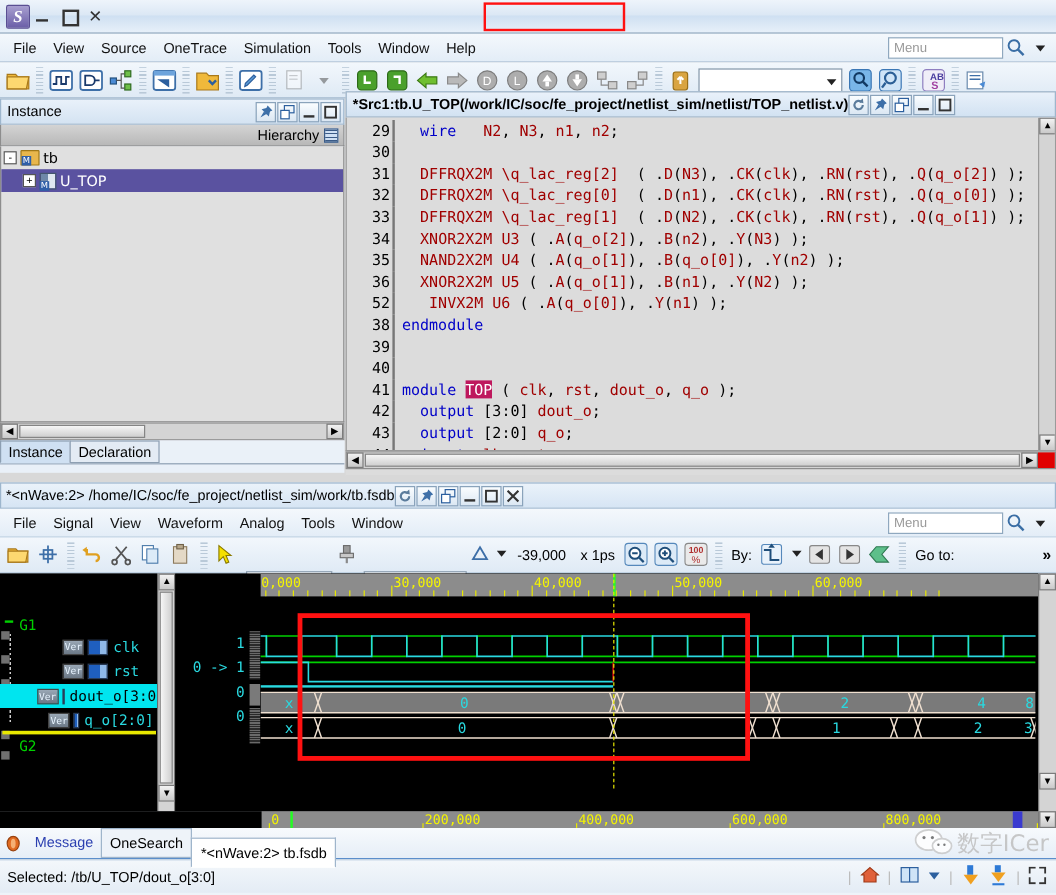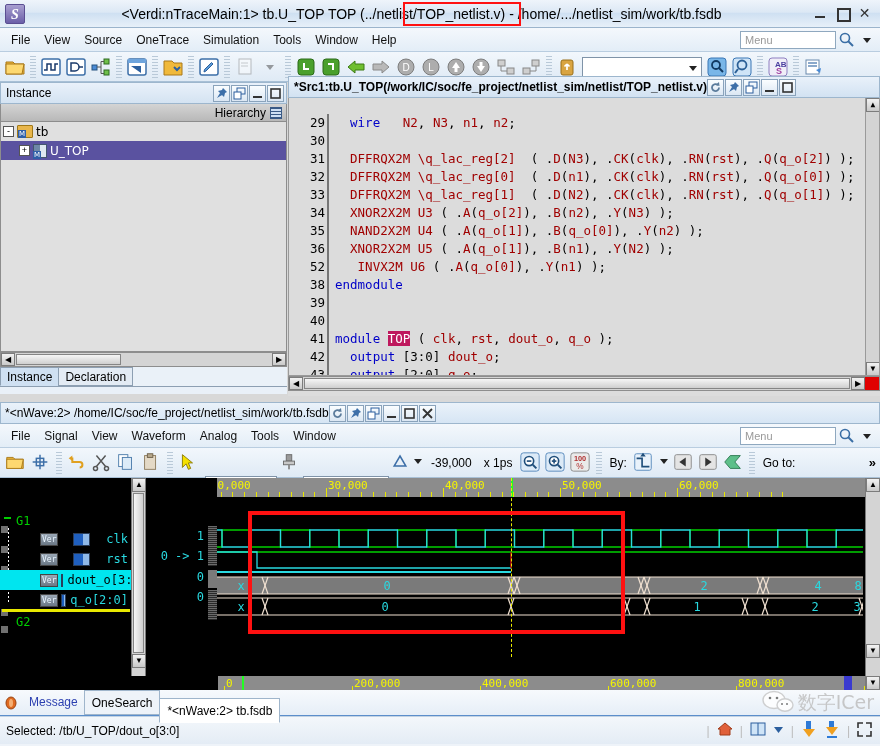--- a/index.html
+++ b/index.html
@@ -144,21 +144,21 @@
 
   
   #wave-body { position: relative; height: 198px; background: #000; display: flex; }
   .wv-names { width: 131px; height: 198px; background:#000; position: relative; overflow: hidden; }
   .wv-vsb { width: 15px; background:#d4d4d4; border-left:1px solid #7a7a7a; border-right:1px solid #7a7a7a; }
   .wv-vals { width: 62px; background:#000; position: relative; }
   .wv-tinysb { width: 9px; background:#000; position: relative; }
   .wv-canvas { flex:1; position: relative; background:#000; overflow:hidden; }
   .wv-rightsb { width: 15px; background:#d4d4d4; border-left:1px solid #7a7a7a; }
 
-  .sig-row { position:absolute; left:0; right:0; height:20px; display:flex; align-items:center; justify-content:space-between;
+  .sig-row { position:absolute; left:0; right:0; height:20px; display:flex; align-items:center; justify-content:center;
      font-family:"DejaVu Sans Mono", monospace; font-size:12px; color:#29d9e0; padding-right:3px; white-space:nowrap;padding-left:40px; }
   .grp-lbl { position:absolute; font-family:"DejaVu Sans Mono", monospace; font-size:12px; color:#00d000; }
   .badge-var { background: linear-gradient(to bottom,#9aa8b6,#6b7886); border:1px solid #444; color:#e8f4ff;
      font-size:8px; padding:0 1px; font-family:"DejaVu Sans Mono",monospace; line-height:11px; height:13px; margin-right:3px; }
   .badge-bus { width:17px; height:13px; border:1px solid #2a3d5a; margin-right:4px;
      background: linear-gradient(to right,#1f5fbf 60%,#8fb8e8 60%); position:relative; }
   .badge-bus.red { background: linear-gradient(to right,#cc2222 55%,#22aa22 55%); }
 
   .val-row { position:absolute; right:4px; font-family:"DejaVu Sans Mono", monospace; font-size:12px; color:#29d9e0; }
 
@@ -179,21 +179,20 @@
   .statusbar { height:28px; display:flex; align-items:center; background:linear-gradient(to bottom,#f3f7fb,#e4ecf5);
      border-top:1px solid #c3d3e3; font-size:12px; padding-left:6px; }
 </style>
 </head>
 <body>
 
 <div id="app">
 
   <div class="titlebar">
     <div class="app-logo">S</div>
-    <div class="title-text">&lt;Verdi:nTraceMain:1&gt; tb.U_TOP TOP (../netlist/TOP_netlist.v) - /home/.../netlist_sim/work/tb.fsdb</div>
     <div class="win-btns">
       <div class="win-btn wb-min"></div>
       <div class="win-btn wb-max"></div>
       <div class="win-btn wb-close">✕</div>
     </div>
 
     <div class="redbox" style="left:403px; top:2px; width:118px; height:24px; border-width:2px;"></div>
   </div>
 
   <div class="menubar">
@@ -439,21 +438,21 @@
           <svg width="15" height="15" viewBox="0 0 15 15">
               <rect x="3" y="10" width="9" height="2" fill="#333"></rect>
             </svg></span>
         <span class="ph-btn">
           <svg width="15" height="15" viewBox="0 0 15 15">
               <rect x="3" y="3" width="9" height="9" fill="none" stroke="#333" stroke-width="1.6"></rect>
             </svg></span>
       </span>
     </div>
     <div class="code-area">
-      <div id="code-lines" style="padding-top:16px;">
+      <div id="code-lines" style="padding-top:2px;">
           <div class="code-line"><span class="lnum">29</span><span class="ctext"><span>  </span><span class="kw">wire</span><span>   </span><span class="id">N2</span><span>, </span><span class="id">N3</span><span>, </span><span class="id">n1</span><span>, </span><span class="id">n2</span><span>;</span></span></div>
           <div class="code-line"><span class="lnum">30</span><span class="ctext"><span></span></span></div>
           <div class="code-line"><span class="lnum">31</span><span class="ctext"><span>  </span><span class="id">DFFRQX2M</span><span> </span><span class="id">\q_lac_reg[2]</span><span>  ( .</span><span class="id">D</span><span>(</span><span class="id">N3</span><span>), .</span><span class="id">CK</span><span>(</span><span class="id">clk</span><span>), .</span><span class="id">RN</span><span>(</span><span class="id">rst</span><span>), .</span><span class="id">Q</span><span>(</span><span class="id">q_o[2]</span><span>) );</span></span></div>
           <div class="code-line"><span class="lnum">32</span><span class="ctext"><span>  </span><span class="id">DFFRQX2M</span><span> </span><span class="id">\q_lac_reg[0]</span><span>  ( .</span><span class="id">D</span><span>(</span><span class="id">n1</span><span>), .</span><span class="id">CK</span><span>(</span><span class="id">clk</span><span>), .</span><span class="id">RN</span><span>(</span><span class="id">rst</span><span>), .</span><span class="id">Q</span><span>(</span><span class="id">q_o[0]</span><span>) );</span></span></div>
           <div class="code-line"><span class="lnum">33</span><span class="ctext"><span>  </span><span class="id">DFFRQX2M</span><span> </span><span class="id">\q_lac_reg[1]</span><span>  ( .</span><span class="id">D</span><span>(</span><span class="id">N2</span><span>), .</span><span class="id">CK</span><span>(</span><span class="id">clk</span><span>), .</span><span class="id">RN</span><span>(</span><span class="id">rst</span><span>), .</span><span class="id">Q</span><span>(</span><span class="id">q_o[1]</span><span>) );</span></span></div>
           <div class="code-line"><span class="lnum">34</span><span class="ctext"><span>  </span><span class="id">XNOR2X2M</span><span> </span><span class="id">U3</span><span> ( .</span><span class="id">A</span><span>(</span><span class="id">q_o[2]</span><span>), .</span><span class="id">B</span><span>(</span><span class="id">n2</span><span>), .</span><span class="id">Y</span><span>(</span><span class="id">N3</span><span>) );</span></span></div>
           <div class="code-line"><span class="lnum">35</span><span class="ctext"><span>  </span><span class="id">NAND2X2M</span><span> </span><span class="id">U4</span><span> ( .</span><span class="id">A</span><span>(</span><span class="id">q_o[1]</span><span>), .</span><span class="id">B</span><span>(</span><span class="id">q_o[0]</span><span>), .</span><span class="id">Y</span><span>(</span><span class="id">n2</span><span>) );</span></span></div>
           <div class="code-line"><span class="lnum">36</span><span class="ctext"><span>  </span><span class="id">XNOR2X2M</span><span> </span><span class="id">U5</span><span> ( .</span><span class="id">A</span><span>(</span><span class="id">q_o[1]</span><span>), .</span><span class="id">B</span><span>(</span><span class="id">n1</span><span>), .</span><span class="id">Y</span><span>(</span><span class="id">N2</span><span>) );</span></span></div>
           <div class="code-line"><span class="lnum">52</span><span class="ctext"><span>   </span><span class="id">INVX2M</span><span> </span><span class="id">U6</span><span> ( .</span><span class="id">A</span><span>(</span><span class="id">q_o[0]</span><span>), .</span><span class="id">Y</span><span>(</span><span class="id">n1</span><span>) );</span></span></div>
           <div class="code-line"><span class="lnum">38</span><span class="ctext"><span></span><span class="kw">endmodule</span><span></span></span></div>

